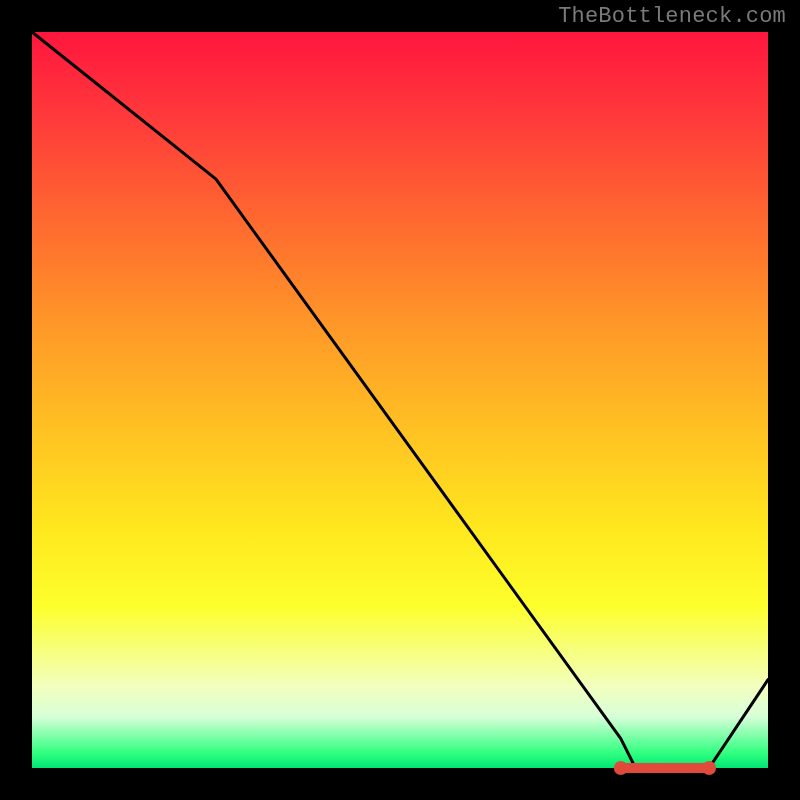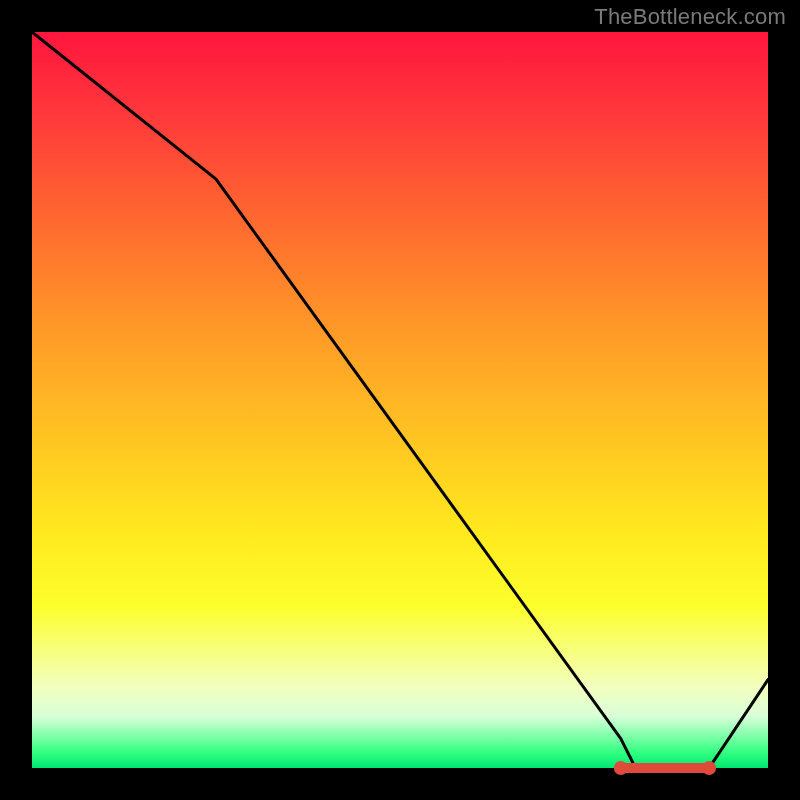--- a/index.html
+++ b/index.html
@@ -8,20 +8,21 @@
     width: 800px;
     height: 800px;
     background: #000;
     font-family: Arial, Helvetica, sans-serif;
     overflow: hidden;
   }
   .frame {
     position: relative;
     width: 800px;
     height: 800px;
+    font-family: Liberation Mono, monospace;
   }
   .attribution {
     position: absolute;
     top: 4px;
     right: 14px;
     color: #7a7a7a;
     font-size: 22px;
     font-weight: 500;
     letter-spacing: 0.2px;
   }

